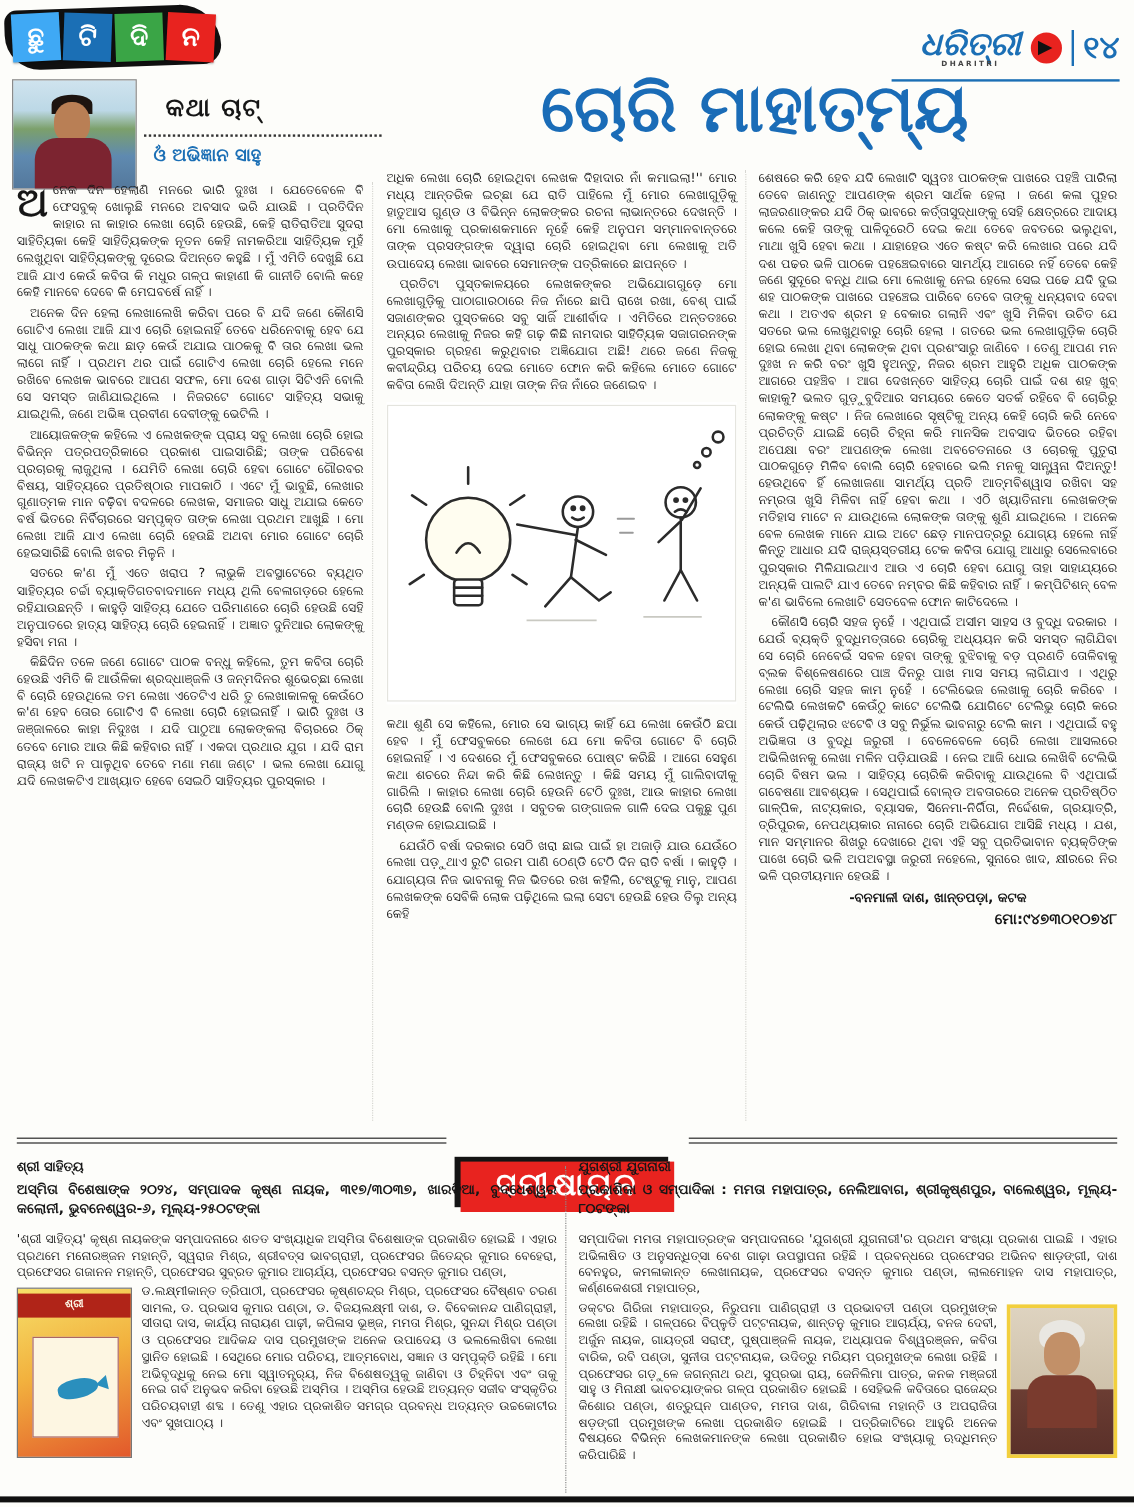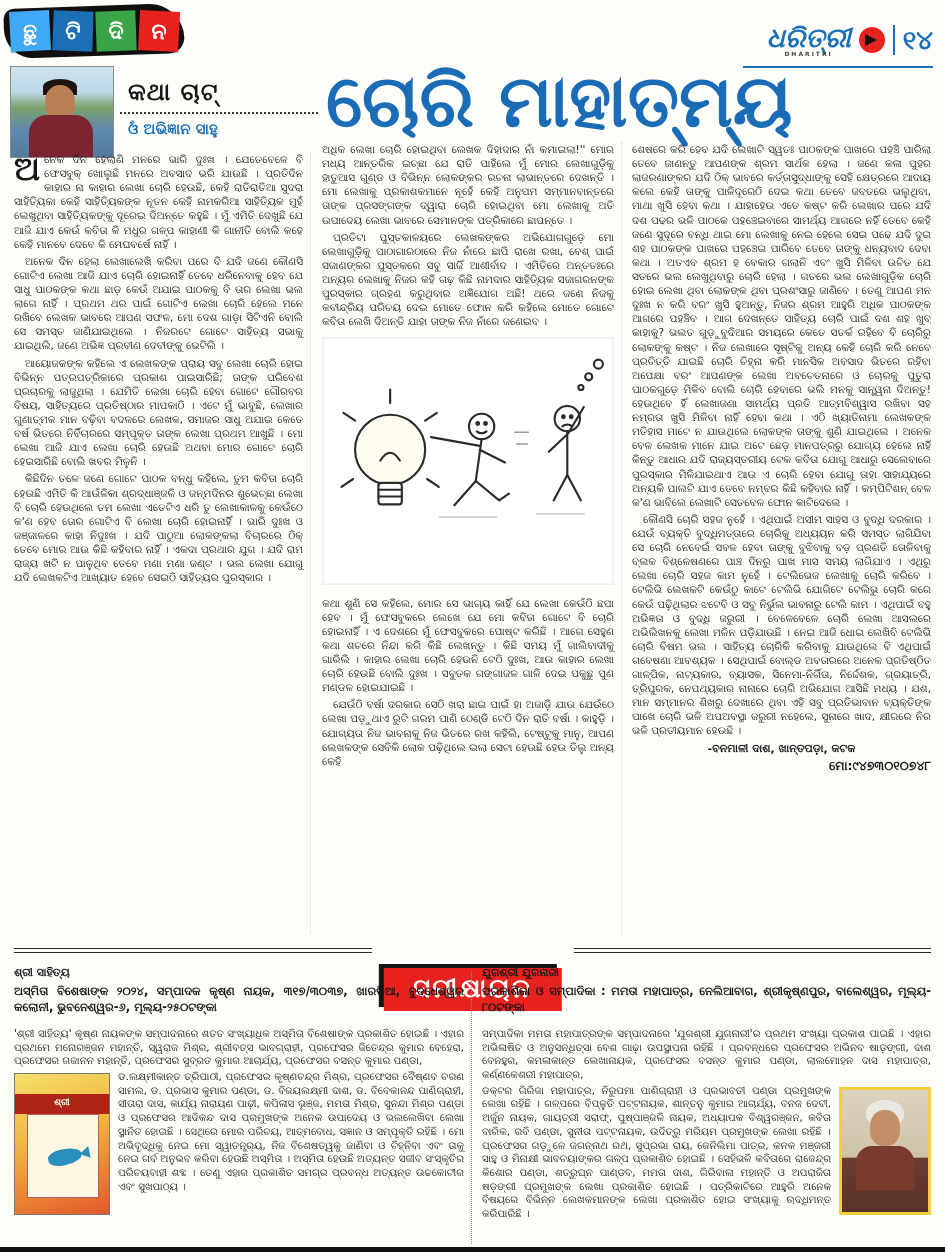--- a/index.html
+++ b/index.html
@@ -29,26 +29,26 @@
   .brand-dot{width:26px;height:26px;border-radius:50%;background:var(--banner_red);position:relative;flex:0 0 auto;}
   .brand-dot::after{content:"";position:absolute;left:6px;top:7px;border-left:12px solid #111;border-top:6px solid transparent;border-bottom:6px solid transparent;}
   .mast-div{width:2px;height:30px;background:var(--accent_blue);}
   .pageno{color:var(--accent_blue);font-weight:bold;font-size:26px;}
 
   
   .author-photo{position:absolute;left:10px;top:66px;width:104px;height:92px;border:1px solid #8a8a8a;background:linear-gradient(180deg,#cfe3ee 0%,#bcd8e6 28%,#7ca06b 45%,#5f8ab0 70%,#54789c 100%);overflow:hidden;}
   .ap-head{position:absolute;left:34px;top:18px;width:30px;height:34px;border-radius:48% 48% 42% 42%;background:#b97f55;}
   .ap-hair{position:absolute;left:32px;top:12px;width:34px;height:16px;border-radius:50% 50% 0 0;background:#1d1410;}
   .ap-body{position:absolute;left:18px;top:48px;width:64px;height:46px;border-radius:18px 18px 0 0;background:#7c2430;}
-  .kicker{position:absolute;left:128px;top:78px;font-size:24px;font-weight:bold;letter-spacing:1px;}
+  .kicker{position:absolute;left:138px;top:78px;font-size:21px;font-weight:bold;letter-spacing:1px;}
   .kicker-line{position:absolute;left:120px;top:112px;width:198px;border-top:2px dotted #333;}
   .kicker-author{position:absolute;left:128px;top:120px;font-size:15px;font-weight:bold;color:var(--accent_blue);}
 
   
-  .headline{position:absolute;left:326px;top:56px;width:606px;font-size:72px;font-weight:bold;color:var(--headline_blue);line-height:1.25;}
+  .headline{position:absolute;left:326px;top:56px;width:606px;text-align:center;font-size:55px;font-weight:bold;color:var(--headline_blue);line-height:1.25;}
 
   
   .bodytext{font-size:10.5px;line-height:1.345;text-align:justify;color:var(--text_black);}
   .bodytext p{margin:0 0 3px;text-indent:11px;}
   .bodytext p.first{text-indent:0;}
   .col{position:absolute;overflow:hidden;}
   .col1{left:14px;top:152px;width:297px;height:782px;border-right:1px dotted #d7d7d2;padding-right:7px;}
   .col2{left:322px;top:142px;width:300px;height:792px;border-right:1px dotted #d7d7d2;padding-right:7px;}
   .col3{left:632px;top:142px;width:299px;height:798px;}
   .dropcap{float:left;font-size:33px;line-height:.9;font-weight:bold;padding:2px 4px 0 0;}
@@ -63,21 +63,21 @@
   .rev-banner{position:absolute;left:50%;top:968px;transform:translateX(-50%);background:var(--banner_red);color:#fff;font-weight:bold;font-size:26px;letter-spacing:2px;padding:5px 30px 7px;box-shadow:-5px -4px 0 #141414;}
   .review{position:absolute;top:966px;height:280px;}
   .review.left{left:14px;width:450px;}
   .review.right{left:482px;width:449px;}
   .rev-divider{position:absolute;left:471px;top:972px;height:272px;border-left:1px dotted #8a8a8a;}
   .rev-title{text-align:left;font-size:11px;font-weight:bold;margin-bottom:5px;}
   .rev-header{font-size:11.5px;font-weight:bold;text-align:justify;margin-bottom:12px;line-height:1.35;}
   .rev-body{font-size:10.3px;line-height:1.33;text-align:justify;}
   .rev-body p{margin:0 0 2px;}
   .book-cover{float:left;width:96px;height:142px;margin:3px 8px 2px 0;border:1px solid #777;background:linear-gradient(160deg,#f6e06a 0%,#f2b13e 45%,#e2582b 100%);position:relative;overflow:hidden;}
-  .bc-band{position:absolute;left:0;top:20px;width:100%;height:20px;background:#b02418;color:#ffe;font-size:9px;font-weight:bold;display:flex;align-items:center;justify-content:center;font-family:Liberation Mono, monospace;}
+  .bc-band{position:absolute;left:0;top:4px;width:100%;height:20px;background:#b02418;color:#ffe;font-size:9px;font-weight:bold;display:flex;align-items:center;justify-content:center;}
   .bc-art{position:absolute;left:12px;top:40px;width:72px;height:84px;background:#fdf6e2;border:1px solid #a66;}
   .bc-fish{position:absolute;left:20px;top:34px;width:34px;height:16px;background:#2a8fbd;border-radius:50% 60% 60% 50%;transform:rotate(-12deg);}
   .bc-fish::after{content:"";position:absolute;right:-8px;top:2px;border-left:10px solid #2a8fbd;border-top:6px solid transparent;border-bottom:6px solid transparent;transform:rotate(180deg);}
   .reviewer-photo{float:right;width:92px;height:128px;margin:3px 0 2px 8px;border:3px solid #f2cf3d;background:linear-gradient(180deg,#ded3c0 0%,#cfc2ab 55%,#6b3d33 56%,#5a3029 100%);position:relative;}
   .rp-hair{position:absolute;left:24px;top:10px;width:38px;height:26px;border-radius:50% 50% 40% 40%;background:#e9e7e2;}
   .rp-face{position:absolute;left:28px;top:20px;width:30px;height:36px;border-radius:46% 46% 42% 42%;background:#c29068;}
   .rp-body{position:absolute;left:14px;top:56px;width:58px;height:44px;border-radius:16px 16px 0 0;background:#7a3b2e;}
 
   .bottom-bar{position:absolute;left:0;top:1247px;width:100%;height:5px;background:#101010;}
 </style>
@@ -112,20 +112,21 @@
   <div class="kicker">କଥା ଚାଟ୍</div>
   <div class="kicker-line"></div>
   <div class="kicker-author">ଓଁ ଅଭିଜ୍ଞାନ ସାହୁ</div>
 
   <h1 class="headline">ଚୋରି ମାହାତ୍ମ୍ୟ</h1>
 
   <div class="col col1 bodytext">
     <p class="first"><span class="dropcap">ଅ</span><span>ନେକ ଦିନ ହେଲାଣି ମନରେ ଭାରି ଦୁଃଖ । ଯେତେବେଳେ ବି ଫେସବୁକ୍ ଖୋଲୁଛି ମନରେ ଅବସାଦ ଭରି ଯାଉଛି । ପ୍ରତିଦିନ କାହାର ନା କାହାର ଲେଖା ଚୋରି ହେଉଛି, କେହି ରାତିରାତିଆ ସୁଦରା ସାହିତ୍ୟିକା କେହି ସାହିତ୍ୟିକଙ୍କ ନୂତନ କେହି ନାମକରିଆ ସାହିତ୍ୟିକ ମୁହଁ ଲେଖୁଥିବା ସାହିତ୍ୟିକଙ୍କୁ ଦୂରେଇ ଦିଅନ୍ତେ କହୁଛି । ମୁଁ ଏମିତି ଦେଖୁଛି ଯେ ଆଜି ଯାଏ କେଉଁ କବିତା କି ମଧୁର ଗଳ୍ପ କାହାଣୀ କି ଗାନୀତି ବୋଲି କହେ କେହି ମାନବେ ଦେବେ କି ମେଘବର୍ଷେ ନାହିଁ ।</span></p>
     <p>ଅନେକ ଦିନ ହେଲା ଲେଖାଲେଖି କରିବା ପରେ ବି ଯଦି ଜଣେ କୌଣସି ଗୋଟିଏ ଲେଖା ଆଜି ଯାଏ ଚୋରି ହୋଇନାହିଁ ତେବେ ଧରିନେବାକୁ ହେବ ଯେ ସାଧୁ ପାଠକଙ୍କ କଥା ଛାଡ଼ କେଉଁ ଅଯାଇ ପାଠକକୁ ବି ତାର ଲେଖା ଭଲ ଲାଗେ ନାହିଁ । ପ୍ରଥମ ଥର ପାଇଁ ଗୋଟିଏ ଲେଖା ଚୋରି ହେଲେ ମନେ ରଖିବେ ଲେଖକ ଭାବରେ ଆପଣ ସଫଳ, ମୋ ଦେଶ ଗାଡ଼ା ସିଟିଏନି ବୋଲି ସେ ସମସ୍ତ ଜାଣିଯାଇଥିଲେ । ନିଜରଟେ ଗୋଟେ ସାହିତ୍ୟ ସଭାକୁ ଯାଇଥିଲି, ଜଣେ ଅଭିଜ୍ଞ ପ୍ରବୀଣ ଦେବୀଙ୍କୁ ଭେଟିଲି ।</p>
     <p>ଆୟୋଜକଙ୍କ କହିଲେ ଏ ଲେଖକଙ୍କ ପ୍ରାୟ ସବୁ ଲେଖା ଚୋରି ହୋଇ ବିଭିନ୍ନ ପତ୍ରପତ୍ରିକାରେ ପ୍ରକାଶ ପାଇସାରିଛି; ତାଙ୍କ ପରିବେଶ ପ୍ରଚାରକୁ ଲାଜୁଥିଲା । ଯେମିତି ଲେଖା ଚୋରି ହେବା ଗୋଟେ ଗୌରବର ବିଷୟ, ସାହିତ୍ୟରେ ପ୍ରତିଷ୍ଠାର ମାପକାଠି । ଏଟେ ମୁଁ ଭାବୁଛି, ଲେଖାର ଗୁଣାତ୍ମକ ମାନ ବଢ଼ିବା ବଦଳରେ ଲେଖକ, ସମାଜର ସାଧୁ ଅଯାଇ କେତେ ବର୍ଷ ଭିତରେ ନିର୍ବିଚାରରେ ସମ୍ପୃକ୍ତ ତାଙ୍କ ଲେଖା ପ୍ରଥମ ଆଖୁଛି । ମୋ ଲେଖା ଆଜି ଯାଏ ଲେଖା ଚୋରି ହେଉଛି ଅଥବା ମୋର ଗୋଟେ ଚୋରି ହେଇସାରିଛି ବୋଲି ଖବର ମିଳୁନି ।</p>
+    <p>ସତରେ କ'ଣ ମୁଁ ଏତେ ଖରାପ ? ଲାଭୁକି ଅବସ୍ଥାଟେରେ ବ୍ୟଥିତ ସାହିତ୍ୟର ଚର୍ଚ୍ଚା ବ୍ୟାକ୍ତିଗତବାଦମାନେ ମଧ୍ୟ ଥିଲି ବେଳାଗଡ଼ରେ ହେଲେ ରହିଯାଉଛନ୍ତି । କାହୁଡ଼ି ସାହିତ୍ୟ ଯେତେ ପରିମାଣରେ ଚୋରି ହେଉଛି ସେହି ଅନୁପାତରେ ହାତ୍ୟ ସାହିତ୍ୟ ଚୋରି ହେଇନାହିଁ । ଅଜ୍ଞାତ ଦୁନିଆର ଲୋକଙ୍କୁ ହସିବା ମନା ।</p>
     <p>କିଛିଦିନ ତଳେ ଜଣେ ଗୋଟେ ପାଠକ ବନ୍ଧୁ କହିଲେ, ତୁମ କବିତା ଚୋରି ହେଉଛି ଏମିତି କି ଆଉଁଳିକା ଶ୍ରଦ୍ଧାଞ୍ଜଳି ଓ ଜନ୍ମଦିନର ଶୁଭେଚ୍ଛା ଲେଖା ବି ଚୋରି ହେଉଥିଲେ ତମ ଲେଖା ଏତେଟିଏ ଧରି ତୁ ଲେଖାକାଳକୁ କେଉଁଠେ କ'ଣ ହେବ ତୋର ଗୋଟିଏ ବି ଲେଖା ଚୋରି ହୋଇନାହିଁ । ଭାରି ଦୁଃଖ ଓ ଜଞ୍ଜାଳରେ କାହା ନିଦୁଃଖ । ଯଦି ପାଠୁଆ ଲୋକଙ୍କଲା ବିଚାରରେ ଠିକ୍ ତେବେ ମୋର ଆଉ କିଛି କହିବାର ନାହିଁ । ଏକଦା ପ୍ରଥାର ଯୁଗ । ଯଦି ରାମ ରାଜ୍ୟ ଖଟି ନ ପାଳୁଥିବ ତେବେ ମଣା ମଣା ଜଣ୍ଟ । ଭଲ ଲେଖା ଯୋଗୁ ଯଦି ଲେଖକଟିଏ ଆଖ୍ୟାତ ହେବେ ସେଇଠି ସାହିତ୍ୟର ପୁରସ୍କାର ।</p>
   </div>
 
   <div class="col col2 bodytext">
     <p class="first">ଅଧିକ ଲେଖା ଚୋରି ହୋଇଥିବା ଲେଖକ ଦିହାଦାର ନାଁ କମାଇଲା!'' ମୋର ମଧ୍ୟ ଆନ୍ତରିକ ଇଚ୍ଛା ଯେ ରାତି ପାହିଲେ ମୁଁ ମୋର ଲେଖାଗୁଡ଼ିକୁ ହାତୁଆସ ଗୁଣ୍ଡ ଓ ବିଭିନ୍ନ ଲୋକଙ୍କର ରଚନା ଲାଭାନ୍ତରେ ଦେଖନ୍ତି । ମୋ ଲେଖାକୁ ପ୍ରକାଶକମାନେ ନୂହେଁ କେହି ଅନୁପମ ସମ୍ମାନବାନ୍ତରେ ତାଙ୍କ ପ୍ରସଙ୍ଗଙ୍କ ଦ୍ୱାରା ଚୋରି ହୋଇଥିବା ମୋ ଲେଖାକୁ ଅତି ଉପାଦେୟ ଲେଖା ଭାବରେ ସେମାନଙ୍କ ପତ୍ରିକାରେ ଛାପନ୍ତେ ।</p>
     <p>ପ୍ରତିଟା ପୁସ୍ତକାଳୟରେ ଲେଖକଙ୍କର ଅଭିଯୋଗଗୁଡ଼େ ମୋ ଲେଖାଗୁଡ଼ିକୁ ପାଠାଗାରଠାରେ ନିଜ ନାଁରେ ଛାପି ରାଖେ ରଖା, ବେଶ୍ ପାଇଁ ସଜାଣଙ୍କର ପୁସ୍ତକରେ ସବୁ ସାଜିଁ ଆଶୀର୍ବାଦ । ଏମିତିରେ ଅନ୍ତତଃରେ ଅନ୍ୟର ଲେଖାକୁ ନିଜର କହି ଗଢ଼ କିଛି ନାମଦାର ସାହିତ୍ୟିକ ସଜାଗରନଙ୍କ ପୁରସ୍କାର ଗ୍ରହଣ କରୁଥିବାର ଅଜ୍ଞିଯୋଗ ଅଛି! ଥରେ ଜଣେ ନିଜକୁ କବୀନ୍ଦ୍ରିୟ ପରିଚୟ ଦେଇ ମୋତେ ଫୋନ କରି କହିଲେ ମୋତେ ଗୋଟେ କବିତା ଲେଖି ଦିଅନ୍ତି ଯାହା ତାଙ୍କ ନିଜ ନାଁରେ ଜଣେଇବ ।</p>
 
     <svg class="cartoon" viewBox="0 0 300 255" xmlns="http://www.w3.org/2000/svg">
       <rect x="1" y="1" width="298" height="253" fill="#ffffff" stroke="#e4e4de"></rect>
 

